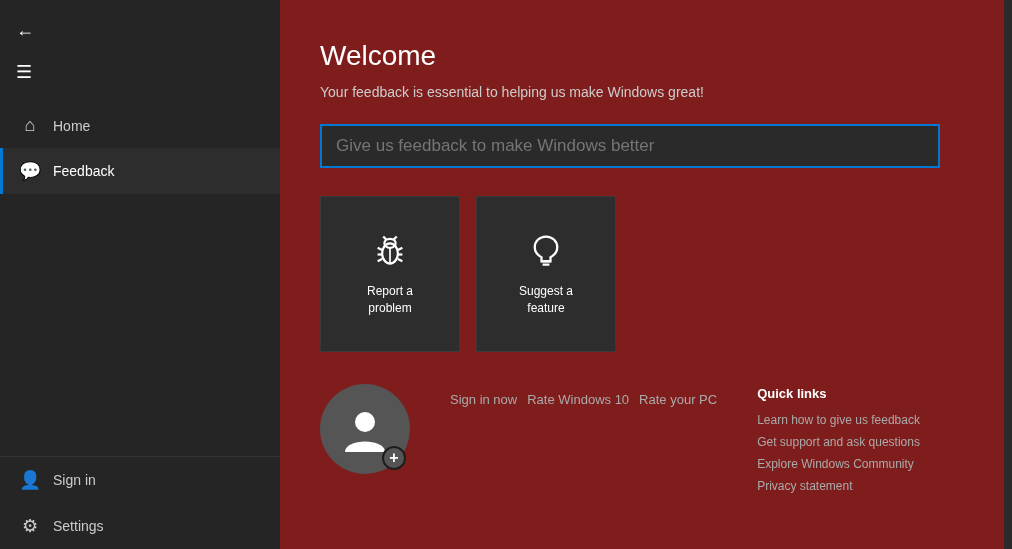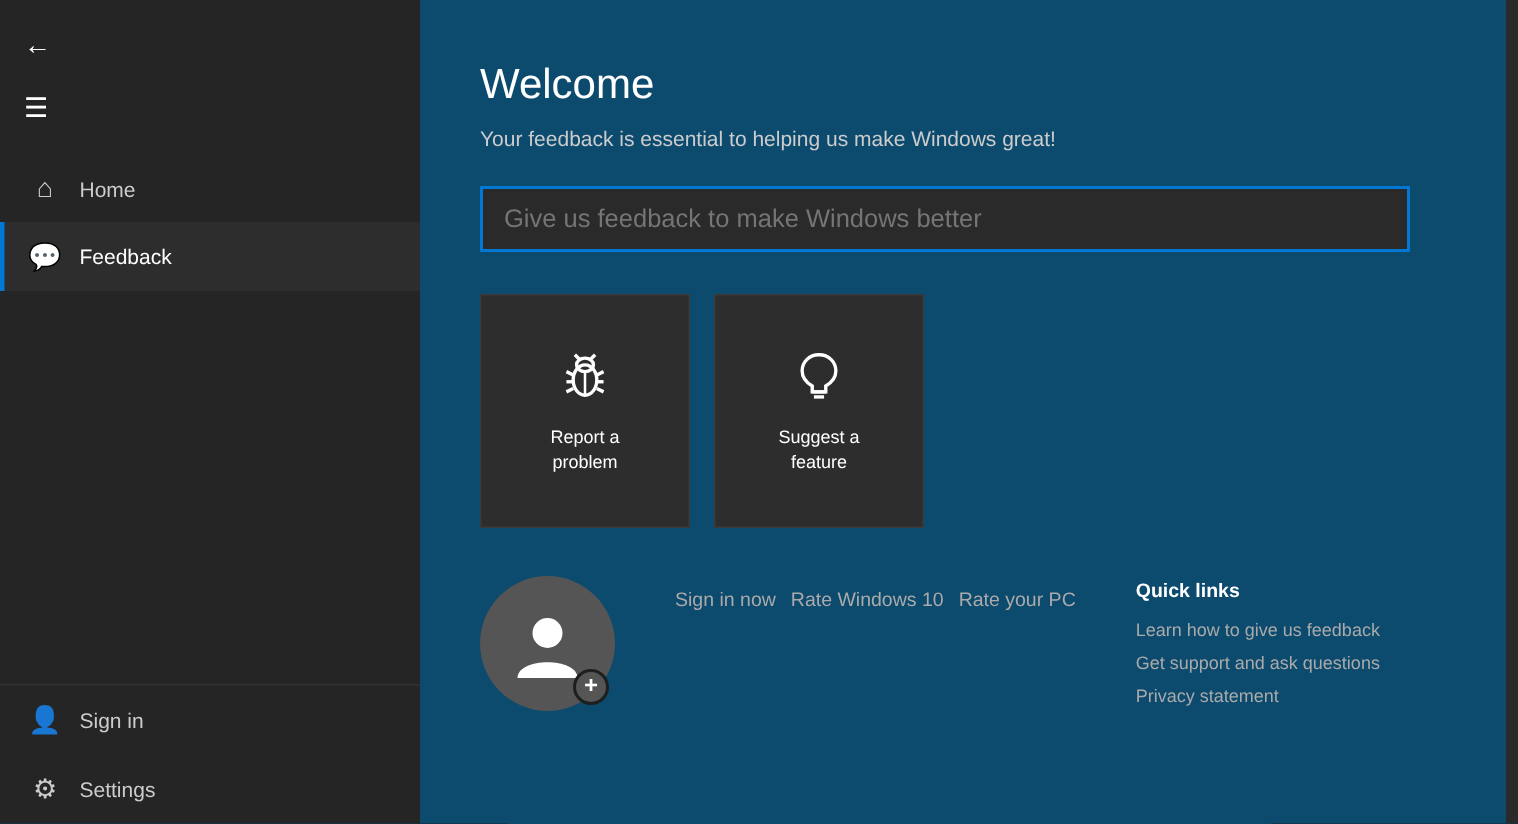--- a/index.html
+++ b/index.html
@@ -73,21 +73,21 @@
     }
 
     .sidebar-bottom {
       margin-top: auto;
       border-top: 1px solid #333;
     }
 
     
     .main {
       flex: 1;
-      background: #0c4a6e;
+      background: #7f1d1d;
       padding: 40px 40px 30px 40px;
       overflow-y: auto;
       position: relative;
     }
 
     .main-title {
       font-size: 28px;
       font-weight: 300;
       color: #ffffff;
       margin-bottom: 12px;
@@ -322,18 +322,19 @@
     <div class="sign-in-links">
       <a>Sign in now</a>
       <a>Rate Windows 10</a>
       <a>Rate your PC</a>
     </div>
 
     <div class="quick-links">
       <div class="quick-links-title">Quick links</div>
       <a>Learn how to give us feedback</a>
       <a>Get support and ask questions</a>
+      <a>Explore Windows Community</a>
       <a>Privacy statement</a>
     </div>
   </div>
 </div>
 
 <div class="scrollbar"></div>
 
 </body></html>

